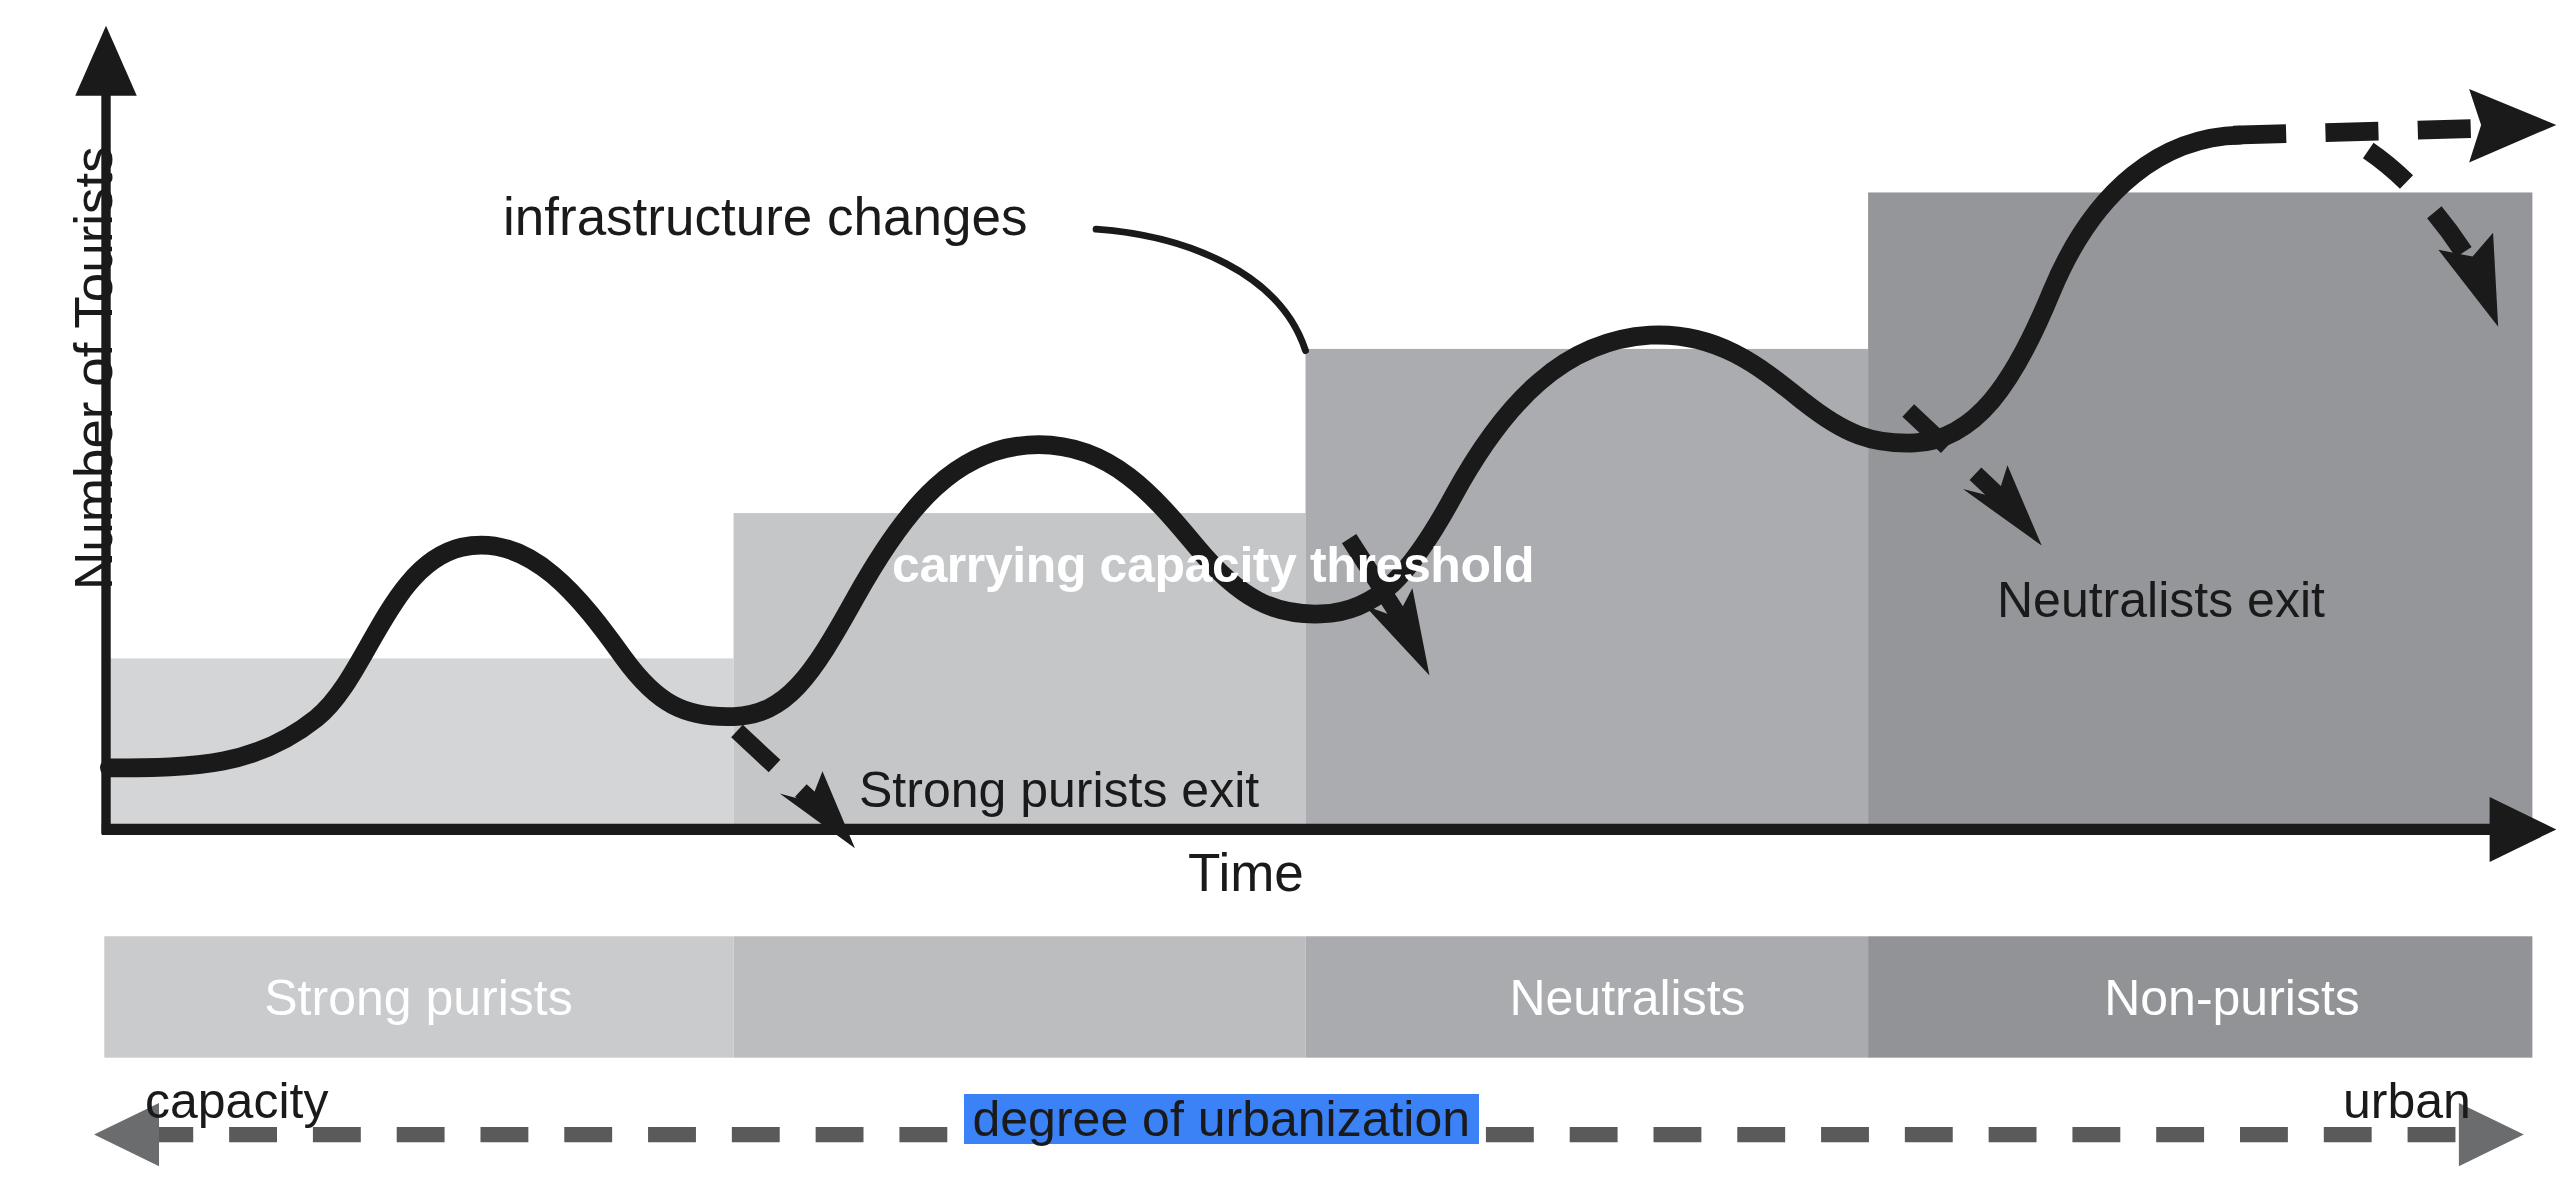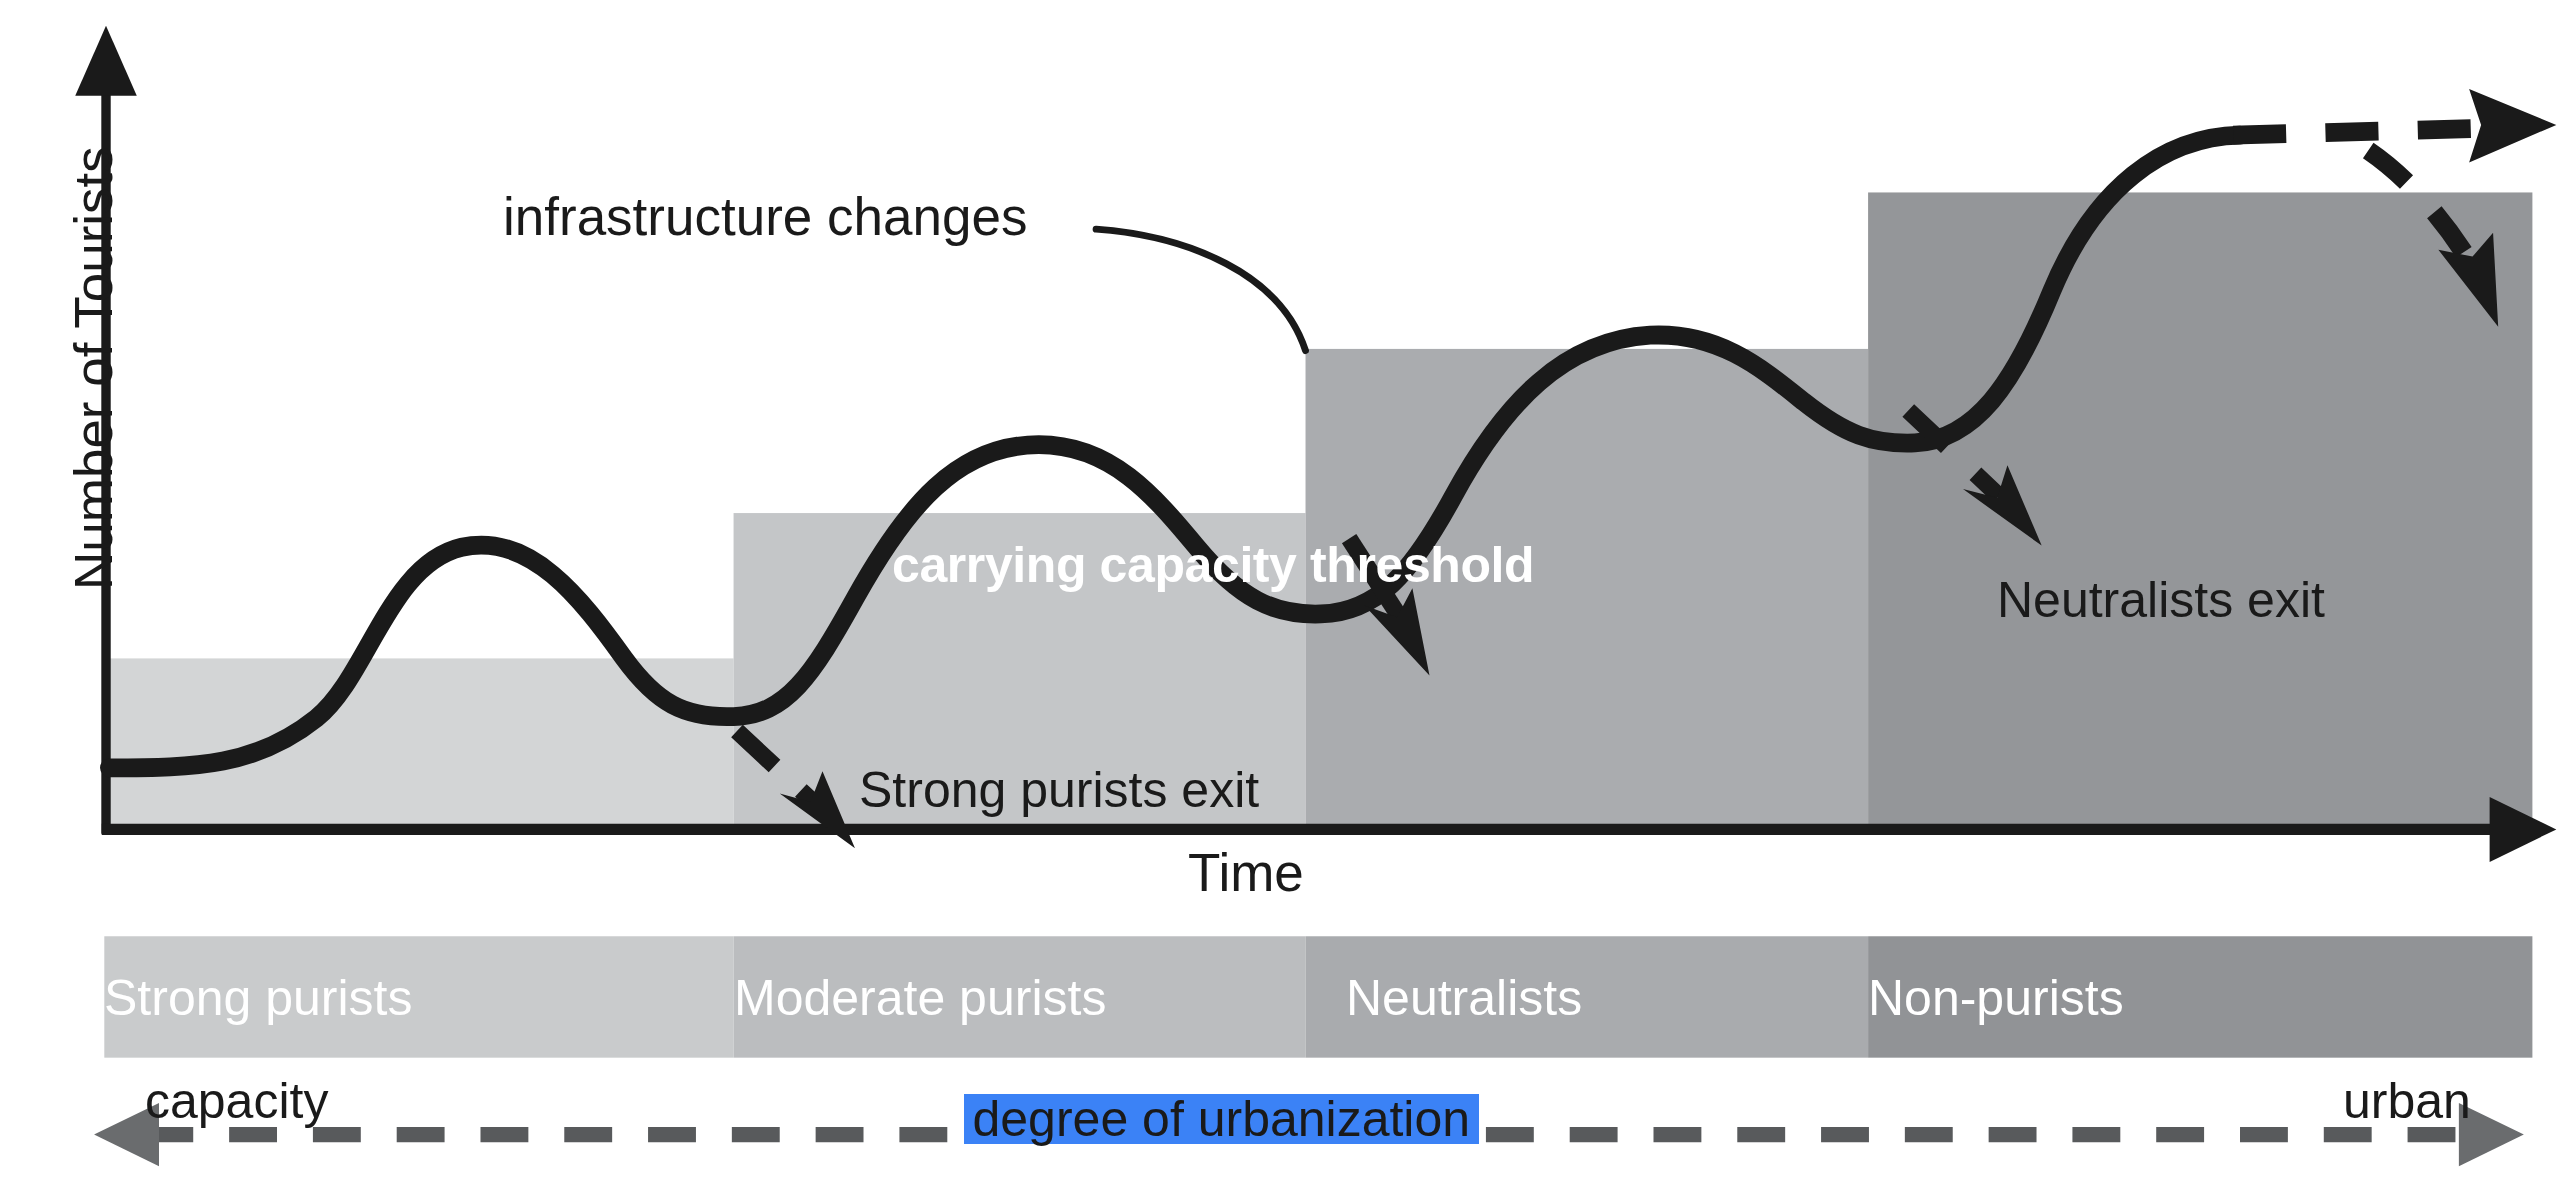--- a/index.html
+++ b/index.html
@@ -40,21 +40,21 @@
   .lbl-mp-exit{font-size:50px;left:1361px;top:694px;}
   .lbl-neu-exit{font-size:50px;left:1997px;top:575px;}
   .lbl-primitive{font-size:50px;left:145px;top:1076px;}
   .lbl-urban{font-size:50px;left:2343px;top:1076px;}
   .lbl-degree{font-size:50px;left:964px;top:1094px;background:#3b82f6;padding:0 8.5px;}
   .seg-label{
     position:absolute;
     font-size:50px;
     color:#ffffff;
     top:973px;
-    text-align:left;
+    text-align:center;
     line-height:1;
   }
 </style>
 </head>
 <body>
 
 <div id="stage">
 
   <svg id="fig" viewBox="0 0 3013 1387">
 
@@ -138,21 +138,20 @@
   <div class="lbl lbl-infra">infrastructure changes</div>
 
   <div class="lbl lbl-ccap">carrying capacity threshold</div>
 
   <div class="lbl lbl-sp-exit">Strong purists exit</div>
 
 
   <div class="lbl lbl-neu-exit">Neutralists exit</div>
 
   <div class="seg-label" style="left:104px;width:629px;">Strong purists</div>
-  <div class="seg-label" style="left:734px;width:572px;">Moderate purists</div>
   <div class="seg-label" style="left:1306px;width:563px;padding-left:40px;">Neutralists</div>
   <div class="seg-label" style="left:1868px;width:728px;">Non-purists</div>
 
   <div class="lbl lbl-primitive">capacity</div>
   <div class="lbl lbl-degree">degree of urbanization</div>
   <div class="lbl lbl-urban">urban</div>
 
 </div>
 
 

